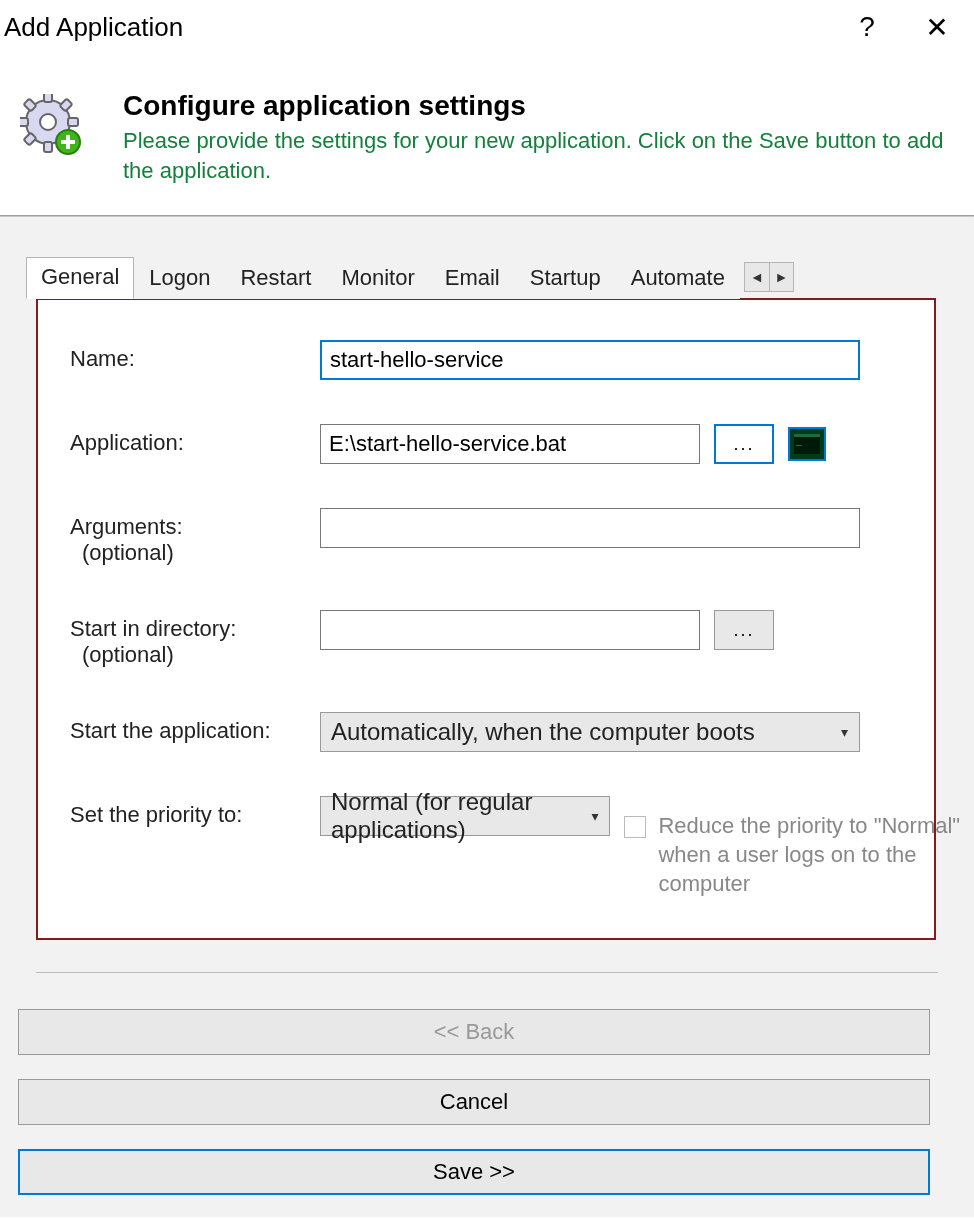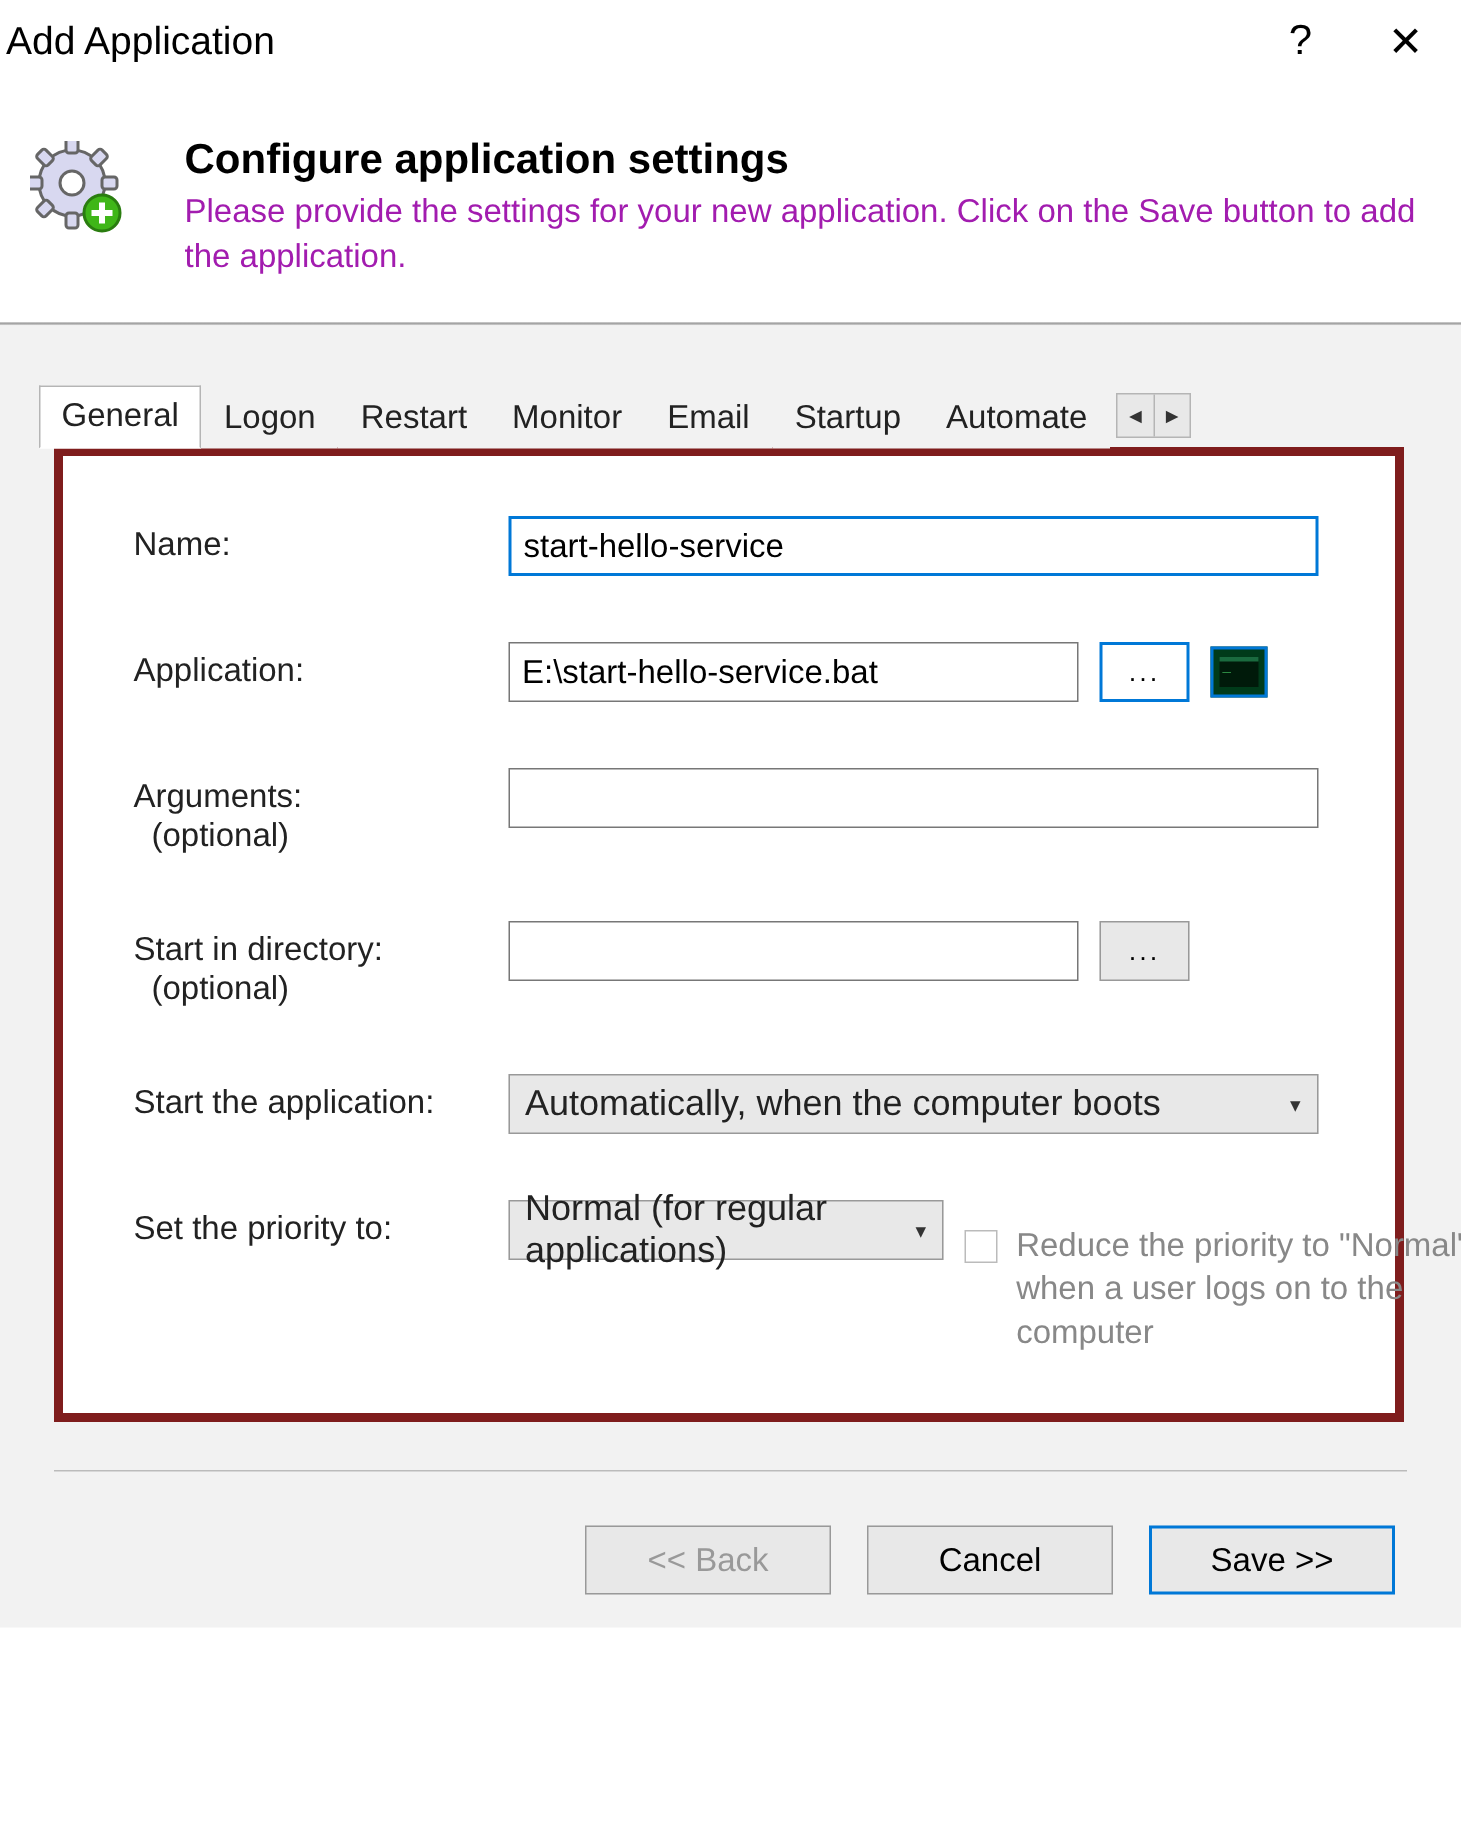--- a/index.html
+++ b/index.html
@@ -45,21 +45,21 @@
       margin-top: 4px;
     }
     .gear-svg { width: 64px; height: 64px; }
     .header-text h1 {
       font-size: 28px;
       font-weight: bold;
       margin-bottom: 4px;
     }
     .header-text p {
       font-size: 22px;
-      color: #a21caf;
+      color: #15803d;
       line-height: 1.35;
     }
     .divider {
       height: 2px;
       background: linear-gradient(#888, #ddd);
       margin: 0;
     }
     .main-panel {
       background: #f2f2f2;
       padding: 40px 18px 22px 18px;
@@ -100,22 +100,22 @@
       display: flex;
       align-items: center;
       justify-content: center;
       font-size: 14px;
       cursor: pointer;
       color: #333;
     }
     .tab-scroll-btn + .tab-scroll-btn { border-left: 1px solid #b5b5b5; }
     .tab-content {
       background: #fff;
-      border: 6px solid #7f1d1d;
-      padding: 40px 32px 40px 47px;
+      border: 2px solid #7f1d1d;
+      padding: 40px 32px 40px 32px;
       margin-top: 0;
       position: relative;
       z-index: 1;
       margin-left: 18px;
       margin-right: 20px;
     }
     .form-row {
       display: flex;
       align-items: flex-start;
       margin-bottom: 44px;
@@ -243,20 +243,21 @@
     .bottom-divider {
       height: 1px;
       background: #bbb;
       margin: 32px 18px 0 18px;
     }
     .button-bar {
       display: flex;
       justify-content: flex-end;
       gap: 24px;
       padding: 36px 26px 0 0;
+      flex-direction: column;
     }
     .btn {
       min-width: 164px;
       height: 46px;
       font-size: 22px;
       font-family: inherit;
       border: 1px solid #999;
       background: #e8e8e8;
       cursor: pointer;
       display: flex;

